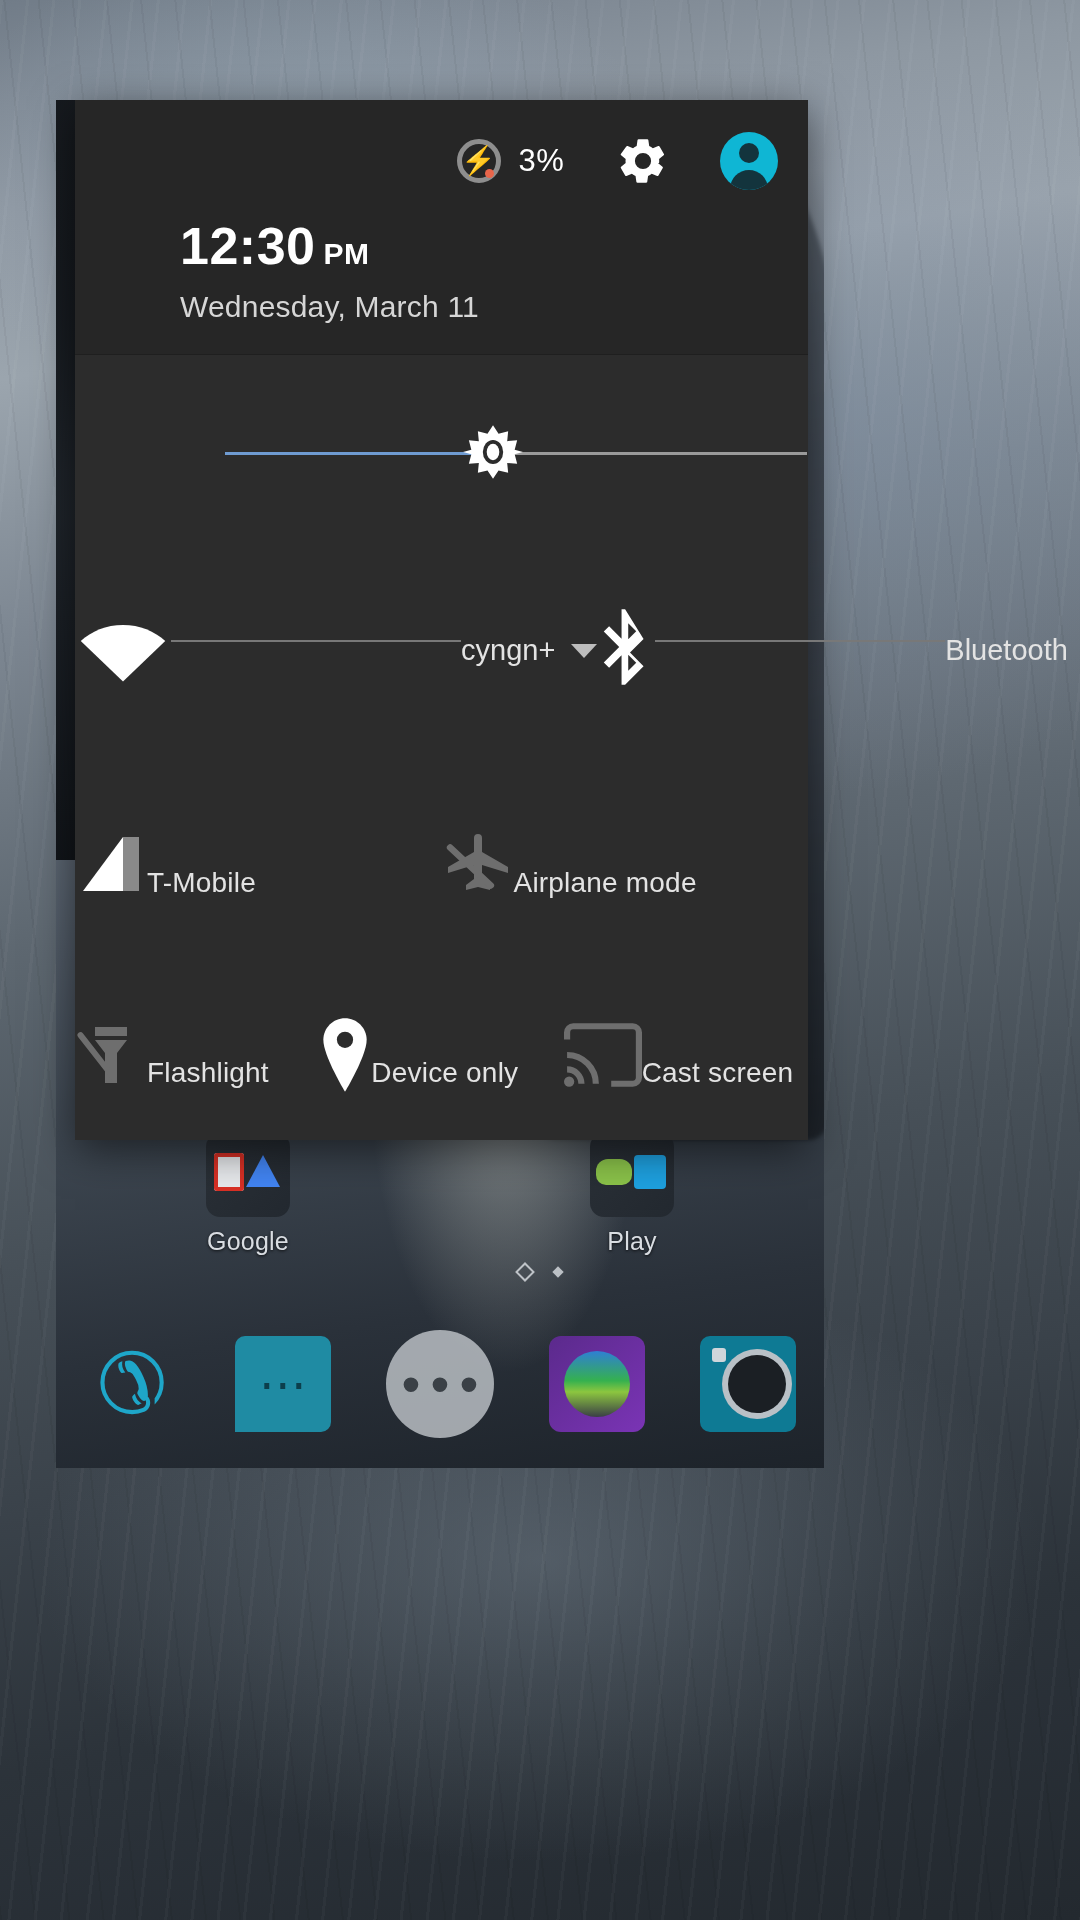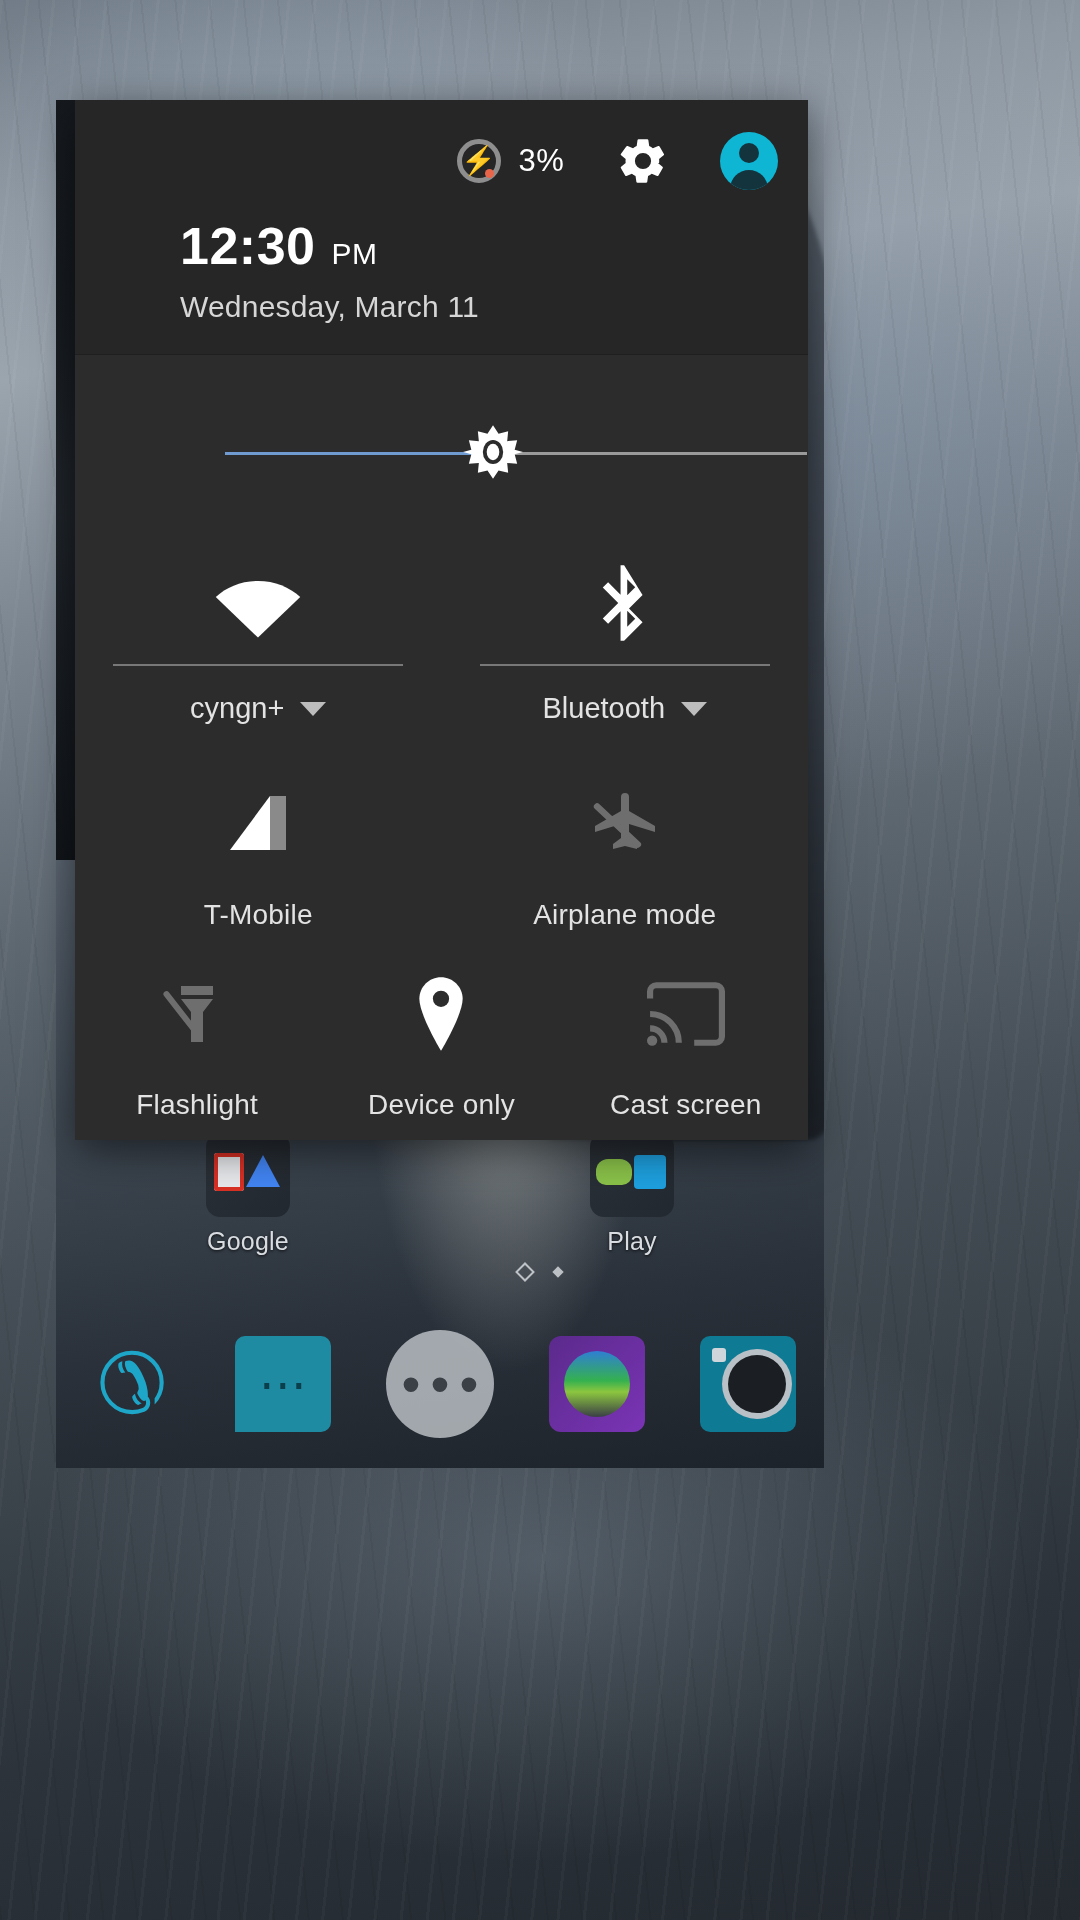--- a/index.html
+++ b/index.html
@@ -159,47 +159,47 @@
   #gear-btn{ margin-left:52px; width:54px;height:54px; position:relative; }
   #avatar-btn{ margin-left:50px; width:58px;height:58px;border-radius:50%;
     background:#0fb6d4; position:relative; overflow:hidden; }
   #avatar-btn .head{ position:absolute; left:50%; top:11px; width:20px;height:20px;margin-left:-10px;
     border-radius:50%; background:#13343d; }
   #avatar-btn .body{ position:absolute; left:50%; bottom:-4px; width:38px;height:24px;margin-left:-19px;
     border-radius:19px 19px 0 0; background:#13343d; }
 
   #clock-block{ position:absolute; left:105px; top:120px; }
   #clock-time{ font-size:52px; color:#fff; font-weight:bold; letter-spacing:.5px; line-height:1; }
-  #clock-time .ampm{ font-size:30px; font-weight:normal; margin-left:16px; letter-spacing:.5px;}
+  #clock-time .ampm{ font-size:30px; font-weight:bold; margin-left:8px; letter-spacing:.5px;}
   #clock-date{ margin-top:18px; font-size:30px; color:#d6d6d6; letter-spacing:.2px; }
 
   
   #brightness-row{ position:absolute; left:0; top:300px; width:100%; height:110px; }
   #bright-track{
     position:absolute; left:150px; top:52px; width:582px; height:3px; background:#9a9a9a;
   }
   #bright-fill{ position:absolute; left:0; top:0; height:3px; background:#6f9bd1; width:46%; }
   #bright-thumb{
     position:absolute; left:46%; top:50%; width:62px; height:62px; margin:-31px 0 0 -31px;
   }
 
   
   #dual-row{ position:absolute; left:0; top:430px; width:100%; height:215px; display:flex; }
-  .dual-tile{ flex:1; position:relative; display:flex; flex-direction:column; align-items:center; }
+  .dual-tile{ flex:1; position:relative; display:flex; flex-direction:row; align-items:center; }
   .dual-icon{ height:110px; display:flex; align-items:center; justify-content:center; margin-top:18px;}
   .dual-underline{ width:290px; height:2px; background:#787878; margin-top:6px; }
   .dual-label{ margin-top:26px; display:flex; align-items:center; gap:16px; }
   .dual-label .txt{ font-size:29px; color:#e3e3e3; }
   .caret{ width:0;height:0;border-left:13px solid transparent;border-right:13px solid transparent;
           border-top:14px solid #bdbdbd; }
 
   
   #tile-grid{ position:absolute; left:0; top:655px; width:100%; }
   .tile-row{ display:flex; height:190px; }
-  .tile{ flex:1; display:flex; flex-direction:column; align-items:center; padding-top:30px; }
+  .tile{ flex:1; display:flex; flex-direction:row; align-items:center; padding-top:30px; }
   .tile-icon{ height:78px; display:flex; align-items:center; justify-content:center; }
   .tile-label{ margin-top:36px; font-size:28px; color:#e3e3e3; letter-spacing:.2px; }
   .tile.off .tile-label{ color:#e3e3e3; }
 
   svg{ display:block; }
 </style>
 </head>
 <body>
 
 <div id="wallpaper"></div>

